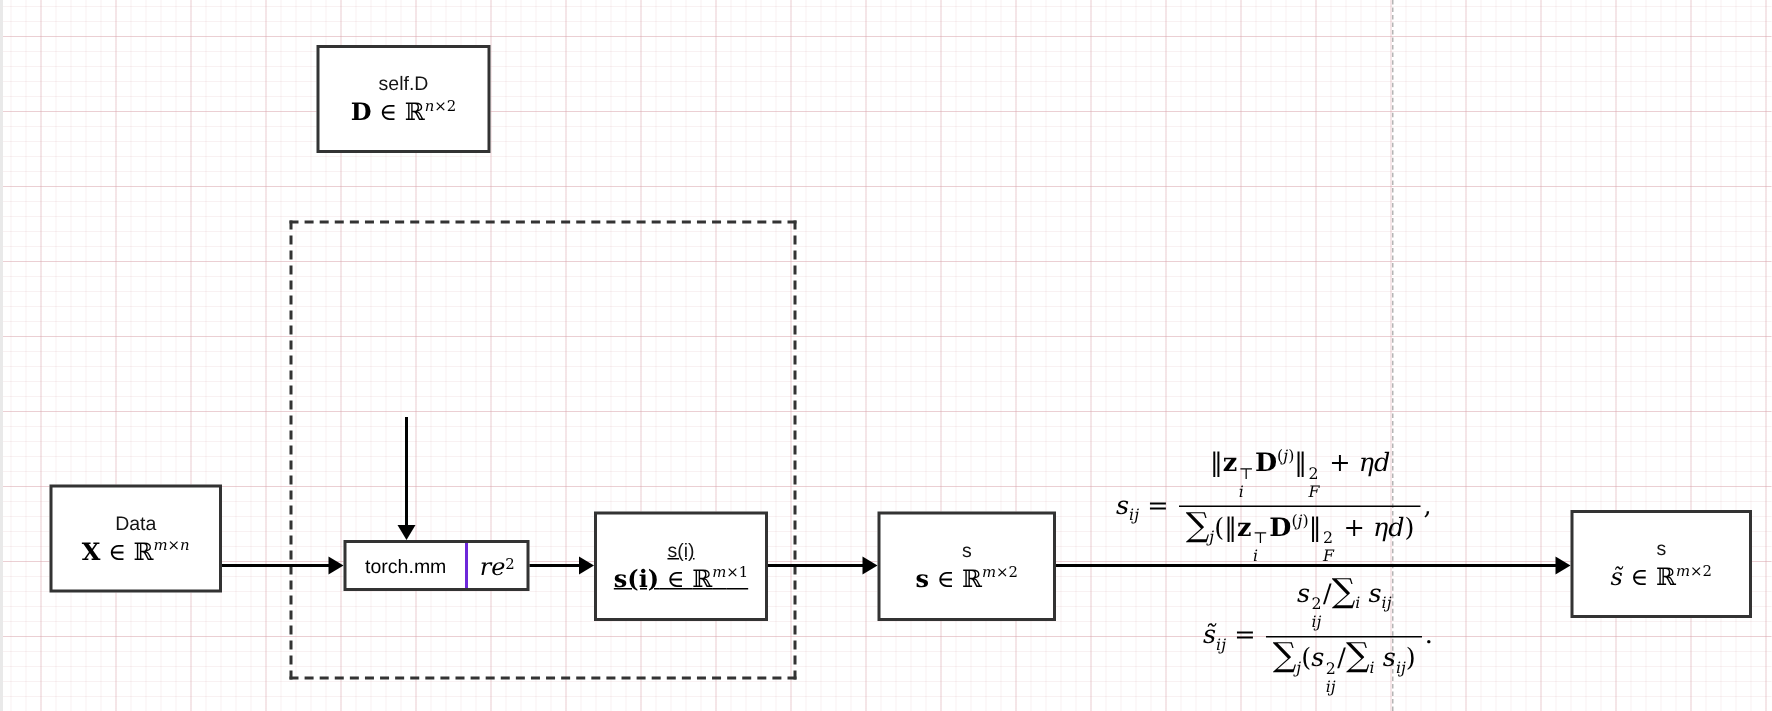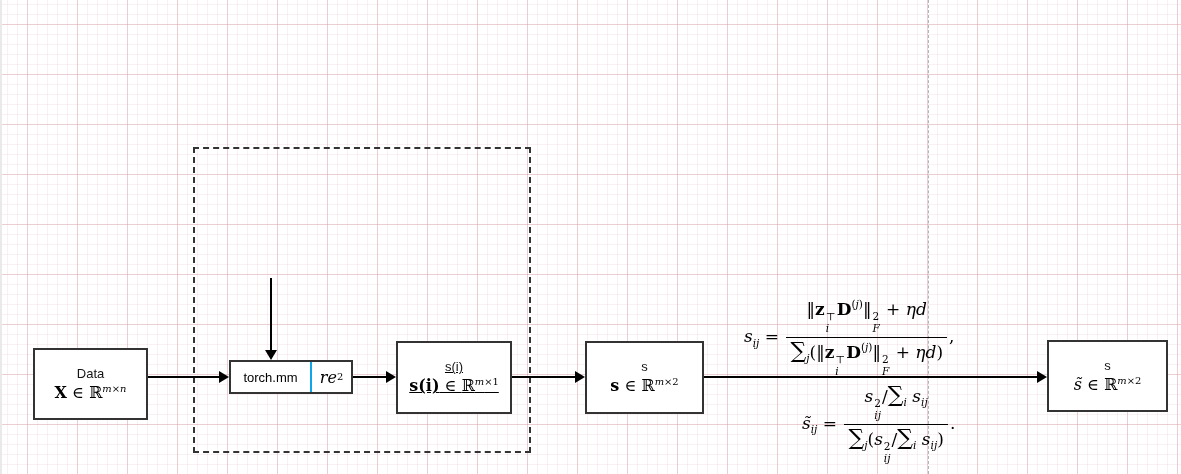--- a/index.html
+++ b/index.html
@@ -23,21 +23,21 @@
   .node {
     position:absolute; background:#fff; border:2px solid #333; box-sizing:border-box;
     display:flex; flex-direction:column; align-items:center; justify-content:center;
     gap:2px; color:#000;
   }
   .node-label { font-family:"Liberation Sans", sans-serif; font-size:13px; line-height:1.15; color:#141414; }
   .node-math  { font-family:"DejaVu Serif","DejaVu Sans", serif; font-size:16px; line-height:1.1; }
 
   .split { flex-direction:row; gap:0; }
   .cell { display:flex; align-items:center; justify-content:center; height:100%; box-sizing:border-box; }
-  .cell-label { flex:1; border-right:2px solid #0ea5e9; font-family:"Liberation Sans",sans-serif; font-size:13px; padding:0 6px; }
+  .cell-label { flex:1; border-right:2px solid #6d28d9; font-family:"Liberation Sans",sans-serif; font-size:13px; padding:0 6px; }
   .cell-math { width:39px; font-family:"DejaVu Serif","DejaVu Sans",serif; font-size:16px; font-style:normal;text-align:center; }
 
   .arrow-h { position:absolute; height:2px; background:#000; }
   .arrow-v { position:absolute; width:2px;  background:#000; }
   .ah-r { position:absolute; width:0; height:0; border-top:6px solid transparent; border-bottom:6px solid transparent; border-left:10px solid #000; }
   .ah-d { position:absolute; width:0; height:0; border-left:6px solid transparent; border-right:6px solid transparent; border-top:10px solid #000; }
 
   .formula {
     position:absolute; font-family:"DejaVu Serif","DejaVu Sans", serif;
     font-size:17px; color:#000; white-space:nowrap; line-height:1.25;
@@ -59,36 +59,40 @@
 </head>
 <body>
 
 <div id="canvas">
 
   <div class="page-break" style="left:928px;"></div>
   <div class="edge-strip"></div>
 
   <div class="group" style="left:193px; top:147px; width:334px; height:302px;"></div>
 
+  <div class="node" style="left:211px; top:30px; width:116px; height:72px;">
+    <div class="node-label">self.D</div>
+    <div class="node-math"><span class="m-b">D</span><span class="m-r"> ∈ </span><span class="m-bb">ℝ</span><sup><span class="m-i">n</span><span class="m-r">×2</span></sup></div>
+  </div>
 
 
   <div class="node split" style="left:229px; top:360px; width:124px; height:34px;">
     <div class="cell cell-label">torch.mm</div>
     <div class="cell cell-math">
         <span class="m-i">re</span>
         <sup><span class="m-r">2</span></sup>
       </div>
   </div>
 
   <div class="node" style="left:396px; top:341px; width:116px; height:73px;text-decoration:underline;">
     <div class="node-label">s(i)</div>
     <div class="node-math"><span class="m-b">s(i)</span><span class="m-r"> ∈ </span><span class="m-bb">ℝ</span><sup><span class="m-i">m</span><span class="m-r">×1</span></sup></div>
   </div>
 
-  <div class="node" style="left:33px; top:348px; width:115px; height:72px;">
+  <div class="node" style="left:33px; top:323px; width:115px; height:72px;">
     <div class="node-label">Data</div>
     <div class="node-math"><span class="m-b">X</span><span class="m-r"> ∈ </span><span class="m-bb">ℝ</span><sup><span class="m-i">m</span><span class="m-r">×</span><span class="m-i">n</span></sup></div>
   </div>
 
   <div class="node" style="left:585px; top:341px; width:119px; height:73px;">
     <div class="node-label">s</div>
     <div class="node-math"><span class="m-b">s</span><span class="m-r"> ∈ </span><span class="m-bb">ℝ</span><sup><span class="m-i">m</span><span class="m-r">×2</span></sup></div>
   </div>
 
   <div class="node" style="left:1047px; top:340px; width:121px; height:72px;">

